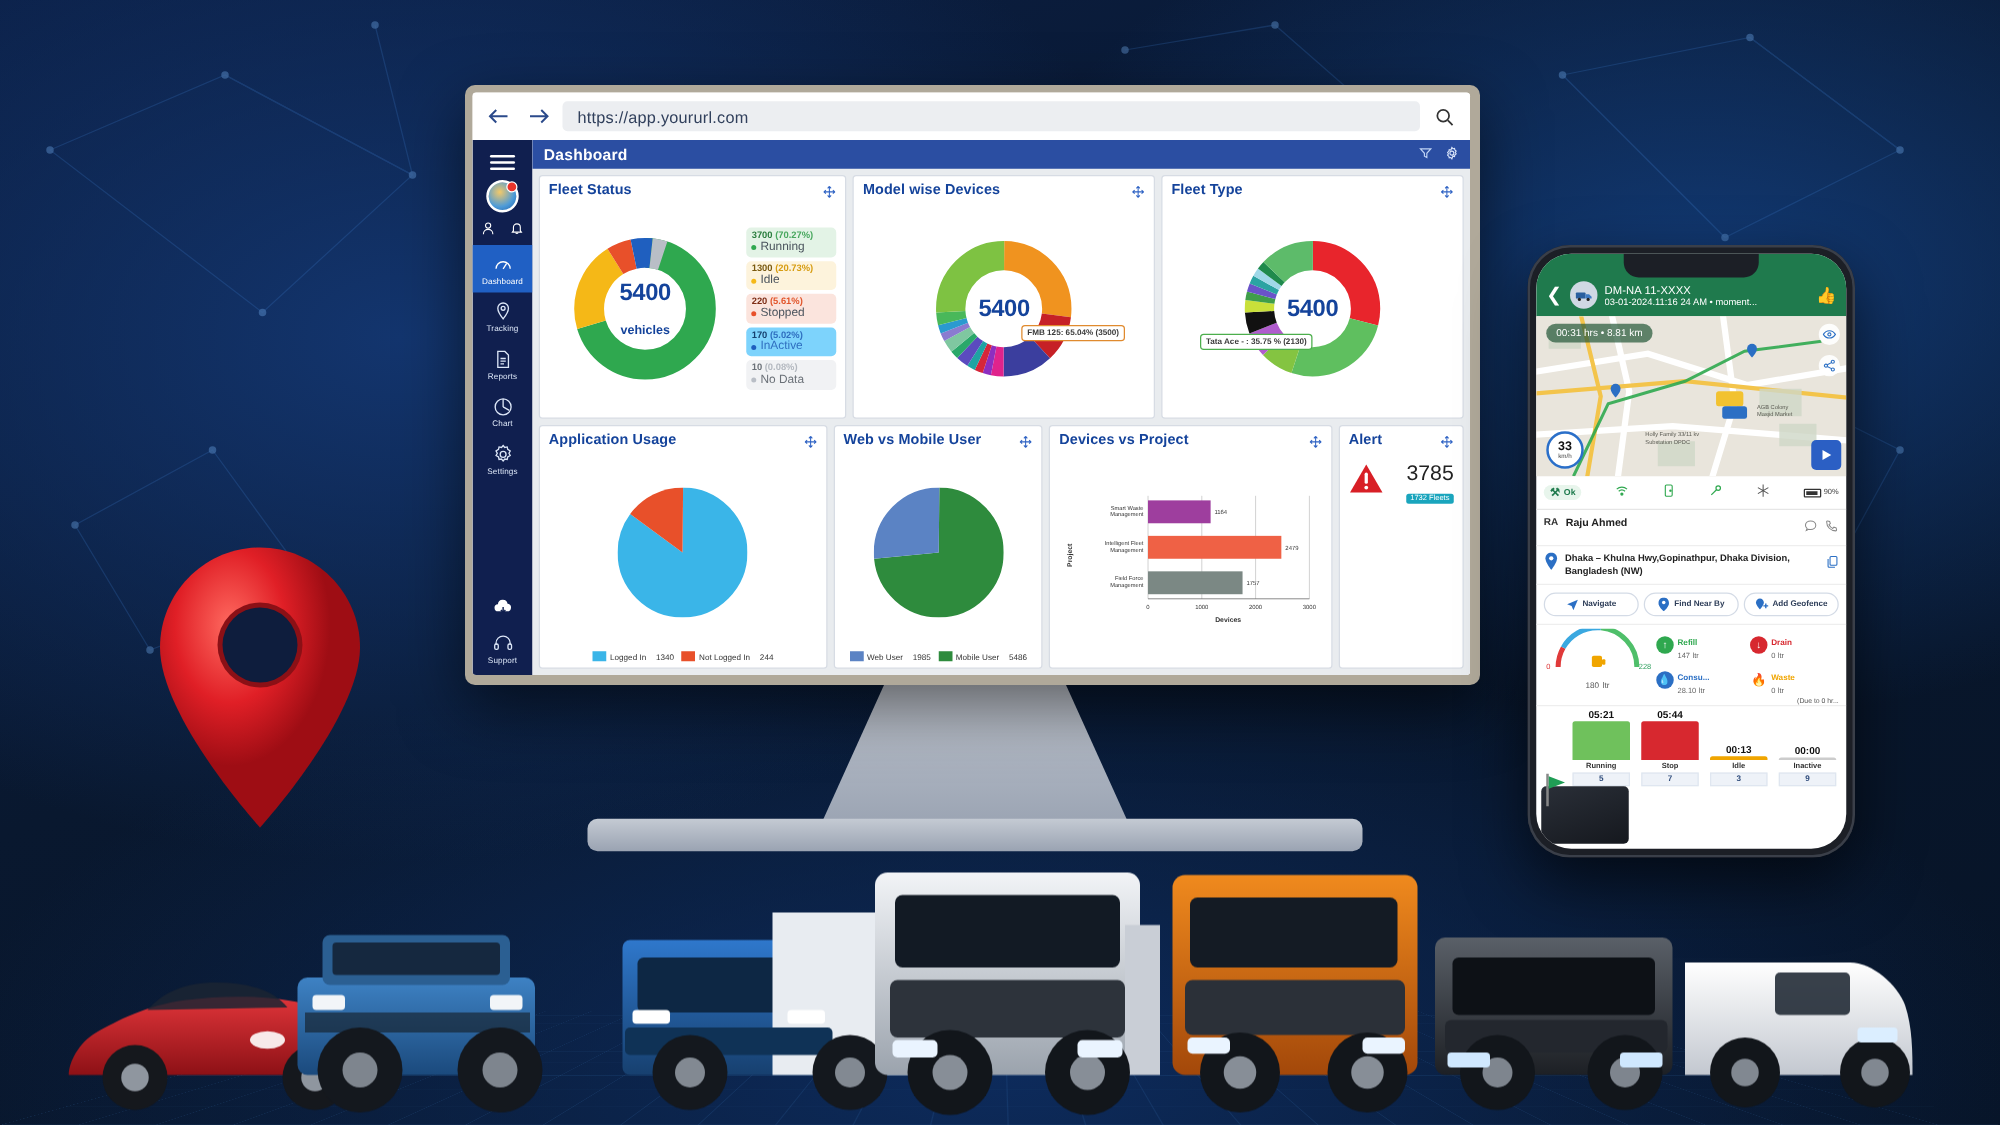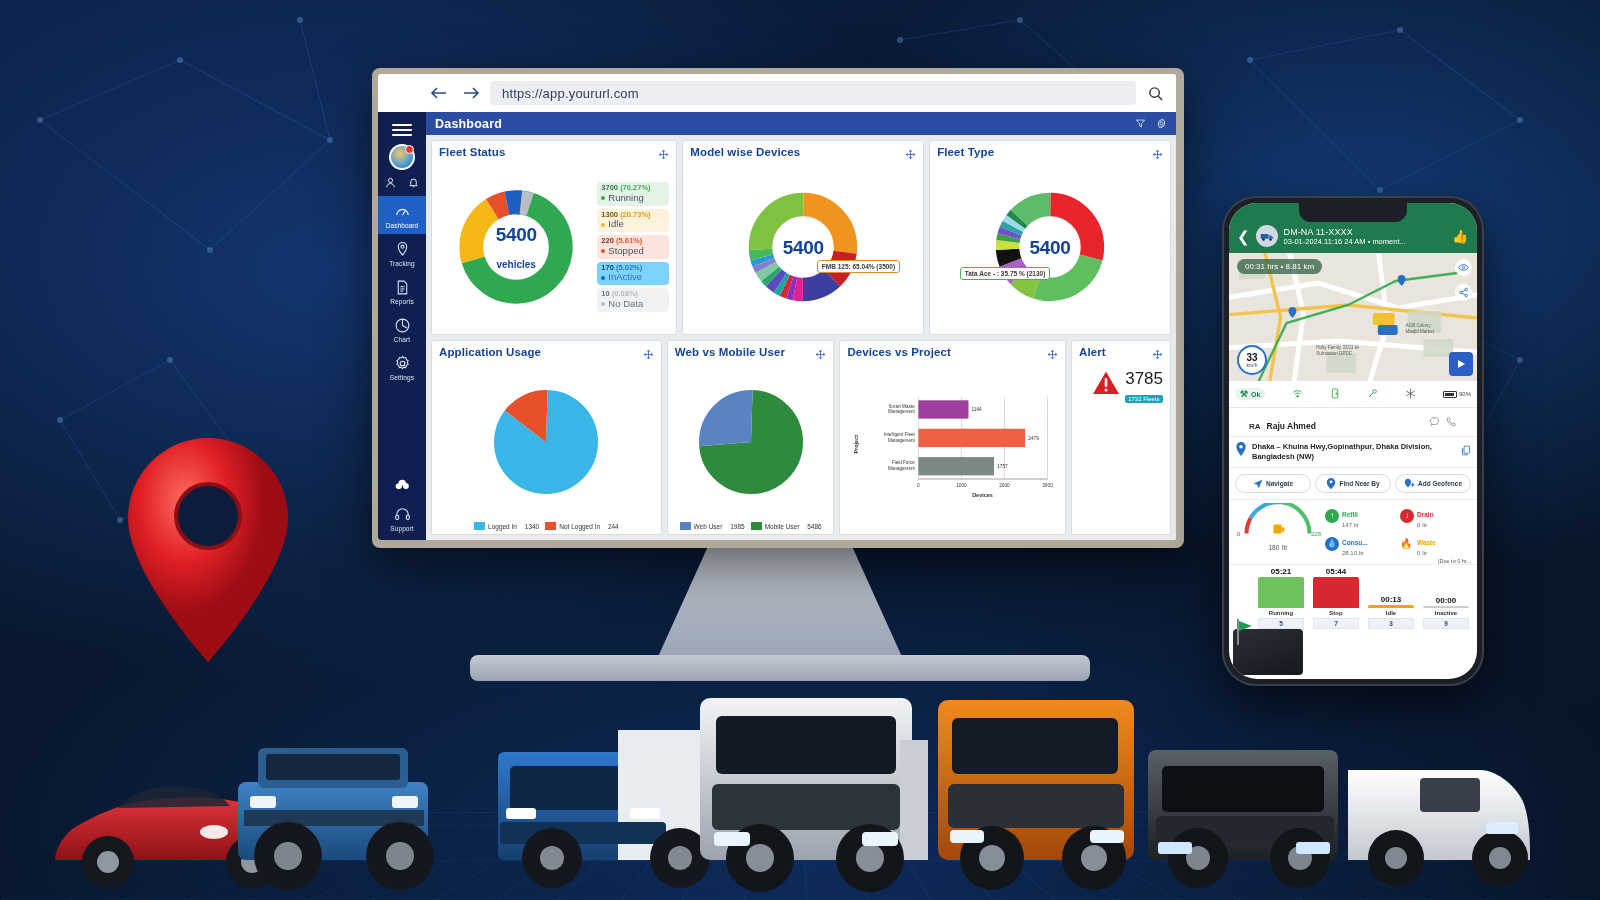--- a/index.html
+++ b/index.html
@@ -40,21 +40,21 @@
     position:absolute; left:520px; top:548px; width:520px; height:115px;
     background:linear-gradient(180deg,#c8cdd6 0%,#aab2bf 55%,#9aa3b2 100%);
     clip-path:polygon(36% 0,64% 0,74% 100%,26% 100%);
   }
   .mon-base {
     position:absolute; left:470px; top:655px; width:620px; height:26px;
     background:linear-gradient(180deg,#c4cad3,#9aa3b2);
     border-radius:8px;
   }
   
-  .chrome { height:38px; background:#fff; display:flex; align-items:center; gap:10px; padding:0 12px; flex:0 0 38px;margin-left:40px; }
+  .chrome { height:38px; background:#fff; display:flex; align-items:center; gap:10px; padding:0 12px; flex:0 0 38px; }
   .nav-arrows { display:flex; gap:14px; color:#2b4a8b; }
   .nav-arrows svg { display:block; }
   .urlbar {
     flex:1; height:24px; background:#eceef1; border-radius:4px;
     display:flex; align-items:center; padding:0 12px;
     font-size:13px; color:#31405c; letter-spacing:.2px;
   }
   .chrome-search { color:#334; width:18px; display:flex; justify-content:center; }
   
   .app-row { flex:1; display:flex; min-height:0; background:#fff; }
@@ -121,21 +121,21 @@
   .tt-orange { border:1px solid #e08a2e; }
   .tt-green { border:1px solid #4cae4c; }
   
   .pie-legend { display:flex; align-items:center; justify-content:center; gap:6px; font-size:6.5px; color:#333; padding-top:2px;}
   .pie-legend .sw { width:11px; height:8px; display:inline-block; margin-right:3px; vertical-align:-1px;}
   .pie-legend b { font-weight:normal; margin-left:6px; }
   
   .barchart { width:100%; height:100%; }
   
   .alert-card { width:100px; flex:0 0 100px; }
-  .alert-body { display:flex; align-items:flex-start; gap:5px; padding-top:6px; justify-content:flex-end;}
+  .alert-body { display:flex; align-items:flex-start; gap:5px; padding-top:6px; justify-content:space-between;}
   .alert-num { font-size:17px; color:#222; line-height:1; }
   .alert-badge { background:#1aa5bd; color:#fff; font-size:6px; padding:1px 3px; border-radius:2px; margin-top:3px; display:inline-block;}
   
   .phone {
     position:absolute; left:1222px; top:196px; width:262px; height:490px;
     background:#1c1f26; border-radius:34px; padding:7px;
     box-shadow:0 20px 50px rgba(0,0,0,.6), inset 0 0 0 2px #3a3f49;
   }
   .phone-screen { width:100%; height:100%; background:#fff; border-radius:28px; overflow:hidden; position:relative; display:flex; flex-direction:column;}
   .notch {
@@ -163,21 +163,21 @@
   .speed-bubble .s2 { font-size:5px; color:#444; }
   .map-icons { position:absolute; right:5px; top:6px; display:flex; flex-direction:column; gap:8px; align-items:center;}
   .map-ico { width:17px; height:17px; border-radius:50%; background:rgba(255,255,255,.9); display:flex; align-items:center; justify-content:center;}
   .play-btn { position:absolute; right:4px; bottom:5px; width:24px; height:24px; background:#2b5fc4; border-radius:4px; display:flex; align-items:center; justify-content:center; color:#fff;}
   .status-row { display:flex; align-items:center; justify-content:space-between; padding:4px 6px; border-bottom:1px solid #e6e6e6; }
   .st-ok { display:flex; align-items:center; gap:3px; background:#e8f5ec; border-radius:9px; padding:1px 5px; font-size:7px; color:#1f7a4d; font-weight:bold;}
   .st-ico { font-size:9px; }
   .batt { display:flex; align-items:center; gap:2px; font-size:6px; color:#444; }
   .batt .cell { width:14px; height:7px; border:1px solid #333; border-radius:1px; position:relative;}
   .batt .cell i { position:absolute; left:1px; top:1px; bottom:1px; width:75%; background:#333;}
-  .driver-row { display:flex; align-items:flex-end; gap:6px; padding:5px 20px; border-bottom:1px solid #eee;}
+  .driver-row { display:flex; align-items:flex-start; gap:6px; padding:5px 6px; border-bottom:1px solid #eee;}
   .driver-ini { font-size:8px; font-weight:bold; color:#333; }
   .driver-name { font-size:8.5px; font-weight:bold; color:#222; flex:1;}
   .addr-row { display:flex; gap:5px; padding:5px 6px; align-items:flex-start; border-bottom:1px solid #eee;}
   .addr-txt { font-size:7.5px; font-weight:bold; color:#222; line-height:1.35; flex:1;}
   .act-row { display:flex; gap:4px; padding:6px; justify-content:space-between;}
   .act-btn {
     flex:1; display:flex; align-items:center; justify-content:center; gap:3px;
     border:1px solid #d4dbe6; border-radius:11px; padding:3px 2px;
     font-size:6.5px; font-weight:bold; color:#2d3d58; background:#fff;
   }

